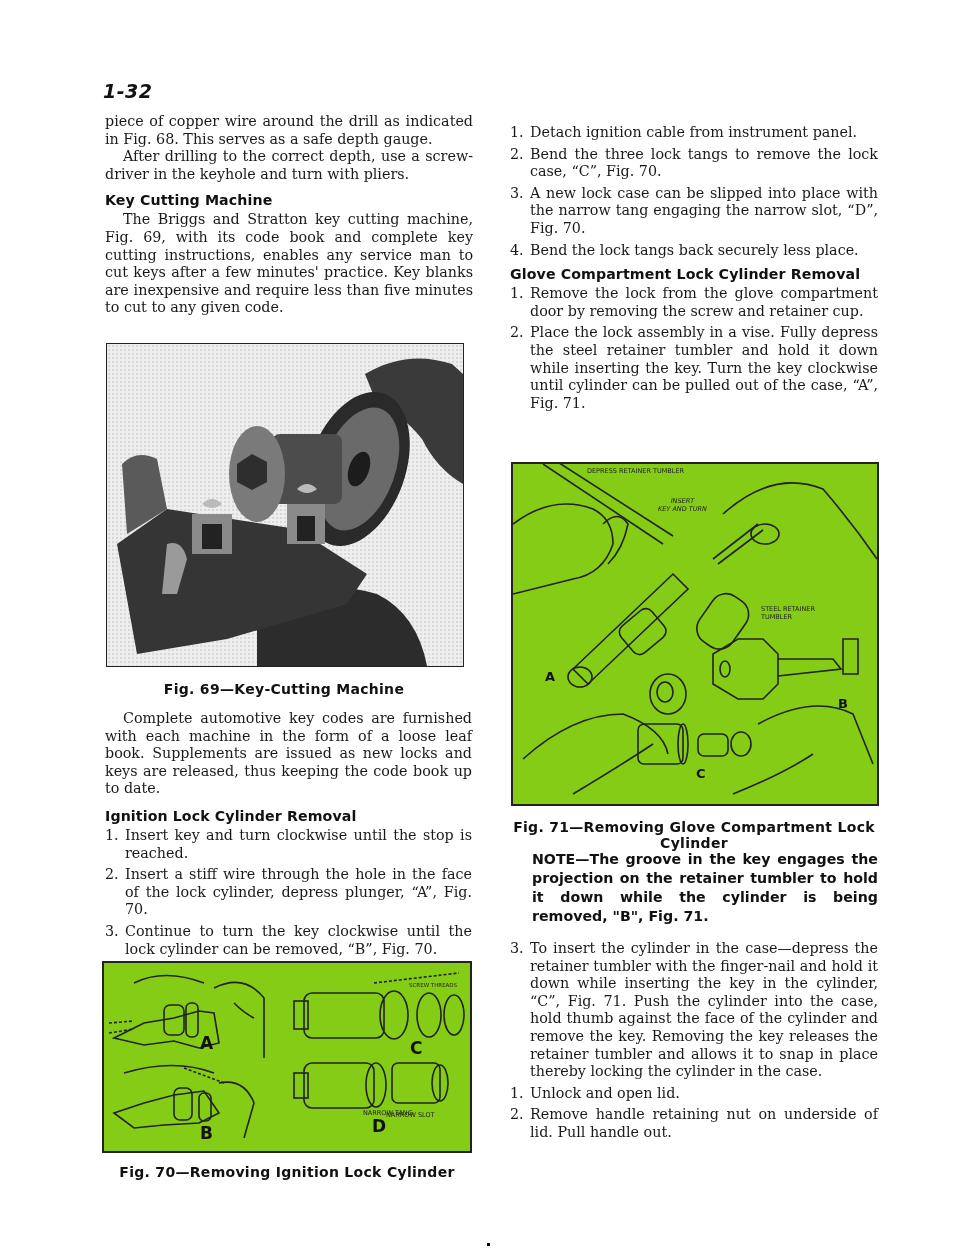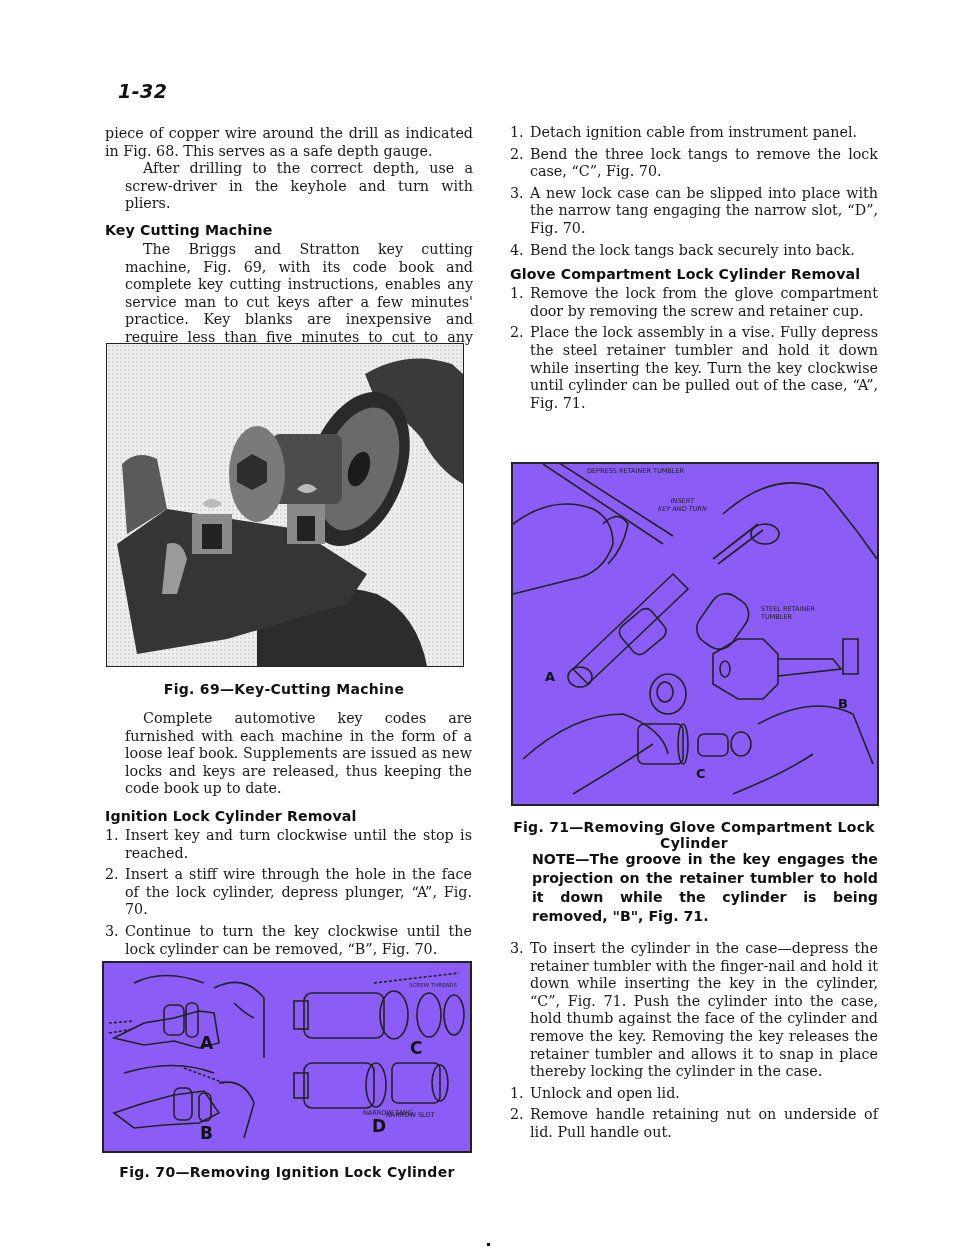--- a/index.html
+++ b/index.html
@@ -3,39 +3,39 @@
 <meta charset="utf-8">
 <style>
   html, body { margin: 0; padding: 0; background: #ffffff; }
   body {
     width: 970px; height: 1253px; position: relative; overflow: hidden;
     font-family: "DejaVu Serif", serif; color: #1a1a1a;
   }
   .page-num {
     position: absolute; left: 103px; top: 80px;
     font-family: "DejaVu Sans", sans-serif; font-weight: bold; font-style: italic;
-    font-size: 19px; letter-spacing: 0.5px; color: #111; margin-left: 15px;
+    font-size: 19px; letter-spacing: 0.5px; color: #111;
   }
   .col { position: absolute; width: 368px; }
-  .col-left { left: 105px; top: 125px; }
+  .col-left { left: 105px; top: 113px; }
   .col-right { left: 510px; top: 124px; width: 368px; }
   p { margin: 0; font-size: 14.3px; line-height: 17.6px; text-align: justify; }
-  p.indent { text-indent: 18px; margin-left: 20px; }
+  p.indent { text-indent: 18px; }
   h2 {
     margin: 6px 0 2px 0; font-family: "DejaVu Sans", sans-serif; font-weight: bold;
     font-size: 14.2px; line-height: 18px; color: #111; letter-spacing: 0.1px;
   }
   ol { list-style: none; margin: 0; padding: 0; }
   li {
     position: relative; padding-left: 20px; font-size: 14.3px; line-height: 17.6px;
     text-align: justify; margin-bottom: 4px;
   }
   li .num { position: absolute; left: 0; top: 0; }
   .figure {
-    position: absolute; border: 2px solid #222; background: #8b5cf6; overflow: hidden;
+    position: absolute; border: 2px solid #222; background: #84cc16; overflow: hidden;
   }
   .caption {
     position: absolute; font-family: "DejaVu Sans", sans-serif; font-weight: bold;
     font-size: 14px; color: #111; text-align: center; letter-spacing: 0.3px;
   }
   .note {
     font-family: "DejaVu Sans", sans-serif; font-weight: bold; font-size: 14.2px;
     line-height: 19px; text-align: justify; padding-left: 22px; color: #111;
   }
   .fig-label {
@@ -140,21 +140,21 @@
   <div class="fig-small" style="left:282px; top:148px;">NARROW SLOT</div>
   <div class="fig-small" style="left:305px; top:18px; font-size:5.5px;">SCREW THREADS</div>
 </div>
 <div class="caption" style="left:102px; top:1164px; width:370px;">Fig. 70—Removing Ignition Lock Cylinder</div>
 
 <div class="col col-right">
   <ol>
     <li><span class="num">1.</span><span>Detach ignition cable from instrument panel.</span></li>
     <li><span class="num">2.</span><span>Bend the three lock tangs to remove the lock case, “C”, Fig. 70.</span></li>
     <li><span class="num">3.</span><span>A new lock case can be slipped into place with the narrow tang engaging the narrow slot, “D”, Fig. 70.</span></li>
-    <li><span class="num">4.</span><span>Bend the lock tangs back securely into back.</span></li>
+    <li><span class="num">4.</span><span>Bend the lock tangs back securely less place.</span></li>
   </ol>
   <h2>Glove Compartment Lock Cylinder Removal</h2>
   <ol>
     <li><span class="num">1.</span><span>Remove the lock from the glove compartment door by removing the screw and retainer cup.</span></li>
     <li><span class="num">2.</span><span>Place the lock assembly in a vise. Fully depress the steel retainer tumbler and hold it down while inserting the key. Turn the key clockwise until cylinder can be pulled out of the case, “A”, Fig. 71.</span></li>
   </ol>
 </div>
 
 <div class="figure" style="left:511px; top:462px; width:364px; height:340px;">
   <svg width="364" height="340" viewBox="0 0 364 340" fill="none" stroke="#222" stroke-width="1.6">

